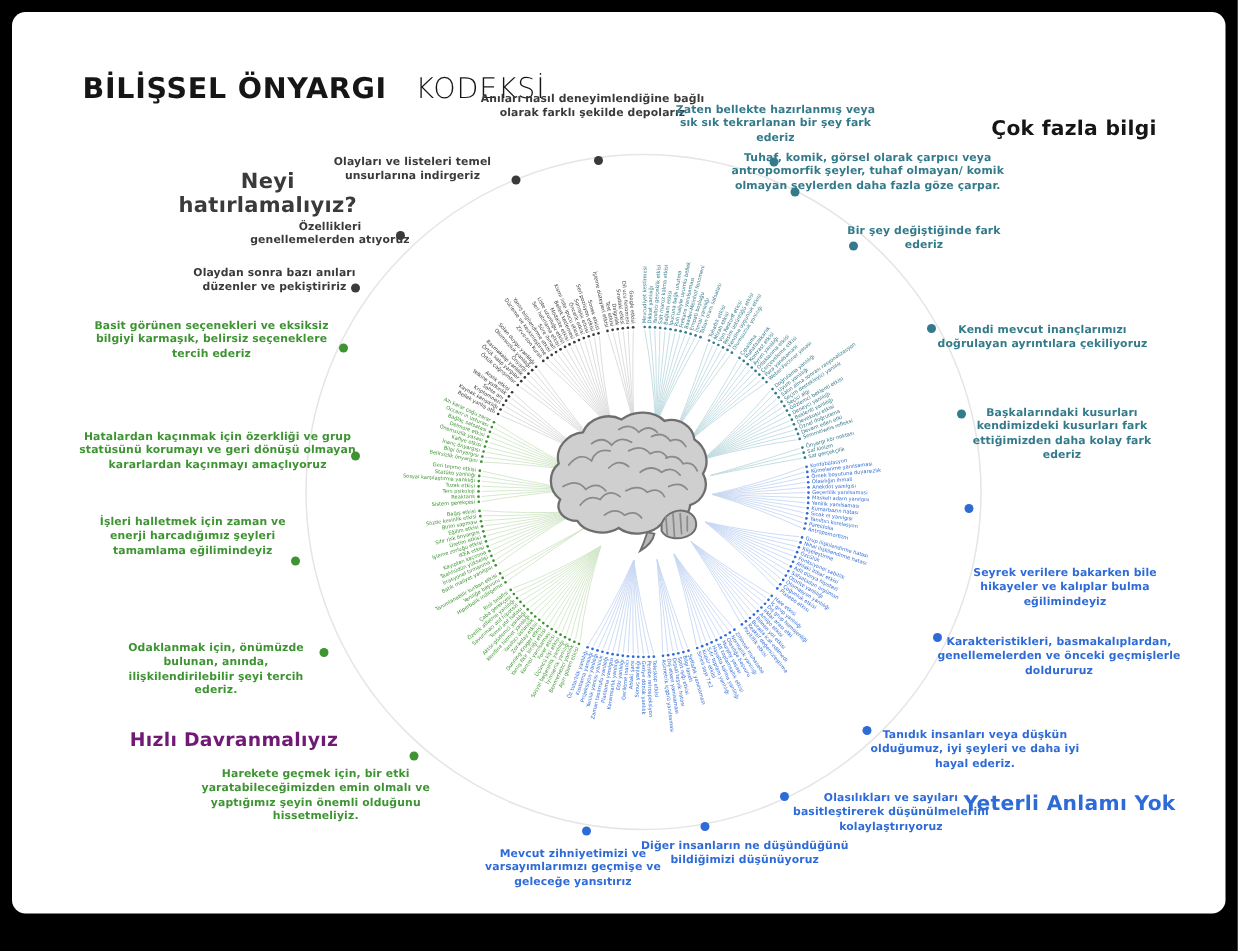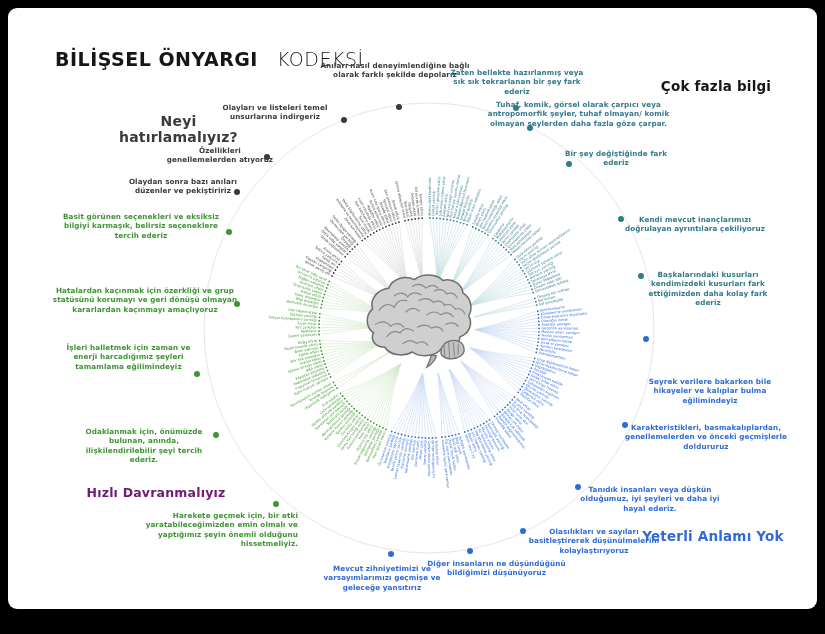--- a/index.html
+++ b/index.html
@@ -623,21 +623,21 @@
       <div class="ann" style="left: 614px; top: 415px; width: 168px; color: rgb(47, 107, 214);">Karakteristikleri, basmakalıplardan, genellemelerden ve önceki geçmişlerle doldururuz</div>
       <div class="dot" style="left: 614px; top: 414px; background: rgb(47, 107, 214);"></div>
       <div class="ann" style="left: 566px; top: 477px; width: 152px; color: rgb(47, 107, 214);">Tanıdık insanları veya düşkün olduğumuz, iyi şeyleri ve daha iyi hayal ederiz.</div>
       <div class="dot" style="left: 567px; top: 476px; background: rgb(47, 107, 214);"></div>
       <div class="ann" style="left: 516px; top: 519px; width: 140px; color: rgb(47, 107, 214);">Olasılıkları ve sayıları basitleştirerek düşünülmelerini kolaylaştırıyoruz</div>
       <div class="dot" style="left: 512px; top: 520px; background: rgb(47, 107, 214);"></div>
       <div class="ann" style="left: 416px; top: 551px; width: 145px; color: rgb(47, 107, 214);">Diğer insanların ne düşündüğünü bildiğimizi düşünüyoruz</div>
       <div class="dot" style="left: 459px; top: 540px; background: rgb(47, 107, 214);"></div>
       <div class="ann" style="left: 298px; top: 556px; width: 152px; color: rgb(47, 107, 214);">Mevcut zihniyetimizi ve varsayımlarımızı geçmişe ve geleceğe yansıtırız</div>
       <div class="dot" style="left: 380px; top: 543px; background: rgb(47, 107, 214);"></div>
-      <div class="ann" style="left: 115px; top: 503px; width: 175px; color: rgb(62, 148, 51); text-align: right;">Harekete geçmek için, bir etki yaratabileceğimizden emin olmalı ve yaptığımız şeyin önemli olduğunu hissetmeliyiz.</div>
+      <div class="ann" style="left: 115px; top: 503px; width: 175px; color: rgb(62, 148, 51);">Harekete geçmek için, bir etki yaratabileceğimizden emin olmalı ve yaptığımız şeyin önemli olduğunu hissetmeliyiz.</div>
       <div class="dot" style="left: 265px; top: 493px; background: rgb(62, 148, 51);"></div>
       <div class="ann" style="left: 66px; top: 419px; width: 140px; color: rgb(62, 148, 51);">Odaklanmak için, önümüzde bulunan, anında, ilişkilendirilebilir şeyi tercih ederiz.</div>
       <div class="dot" style="left: 205px; top: 424px; background: rgb(62, 148, 51);"></div>
       <div class="ann" style="left: 48px; top: 335px; width: 145px; color: rgb(62, 148, 51);">İşleri halletmek için zaman ve enerji harcadığımız şeyleri tamamlama eğilimindeyiz</div>
       <div class="dot" style="left: 186px; top: 363px; background: rgb(62, 148, 51);"></div>
       <div class="ann" style="left: 44px; top: 278px; width: 186px; color: rgb(62, 148, 51);">Hatalardan kaçınmak için özerkliği ve grup statüsünü korumayı ve geri dönüşü olmayan kararlardan kaçınmayı amaçlıyoruz</div>
       <div class="dot" style="left: 226px; top: 293px; background: rgb(62, 148, 51);"></div>
       <div class="ann" style="left: 48px; top: 204px; width: 170px; color: rgb(62, 148, 51);">Basit görünen seçenekleri ve eksiksiz bilgiyi karmaşık, belirsiz seçeneklere tercih ederiz</div>
       <div class="dot" style="left: 218px; top: 221px; background: rgb(62, 148, 51);"></div>
       <div class="qtitle" style="left: 638px; top: 70px; width: 140px; font-size: 13.5px; color: rgb(22, 22, 22);">Çok fazla bilgi</div>

